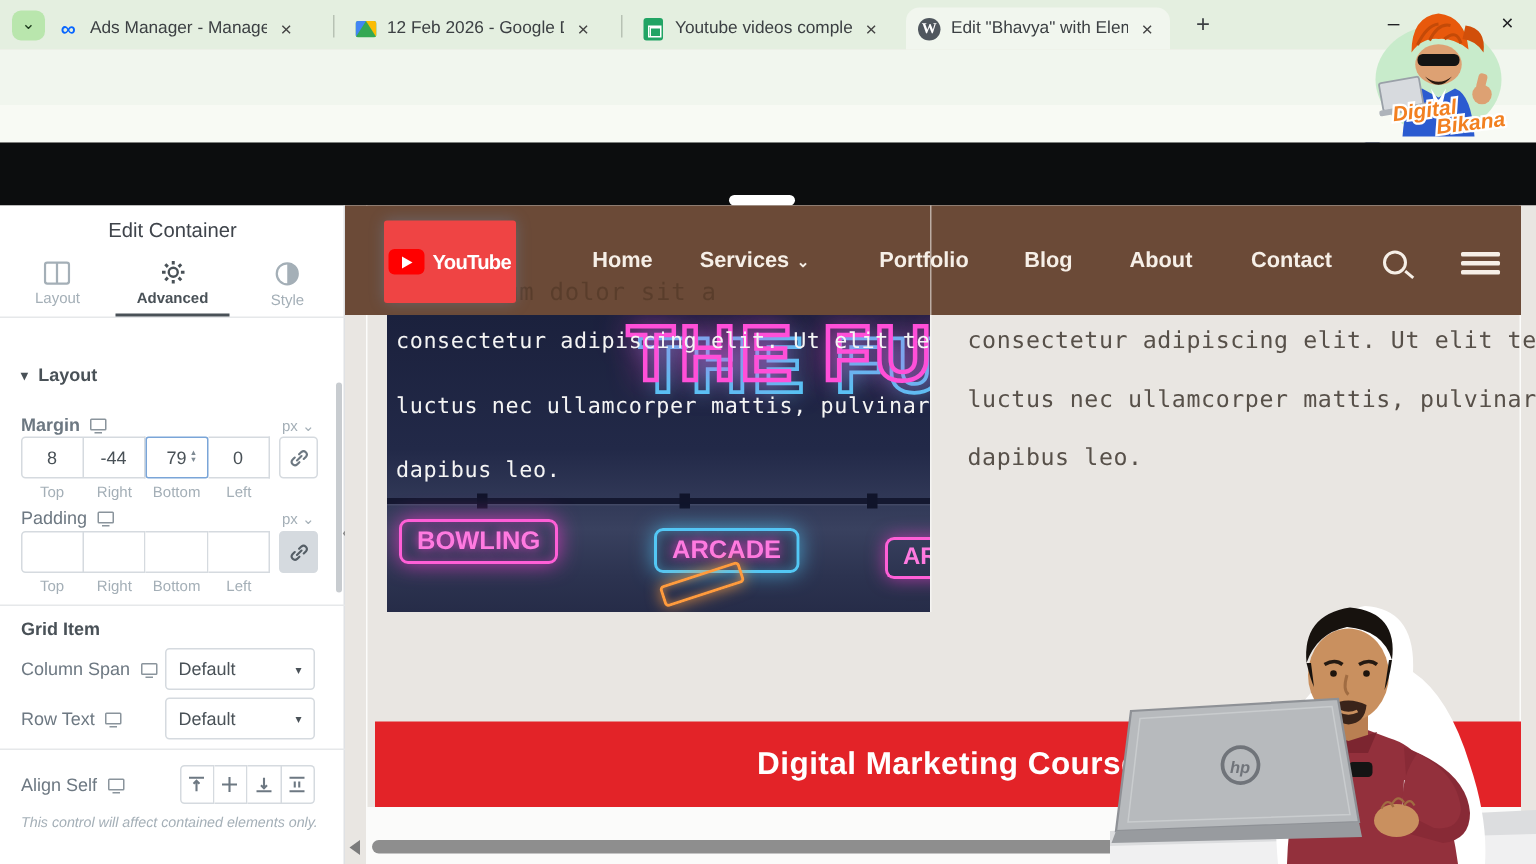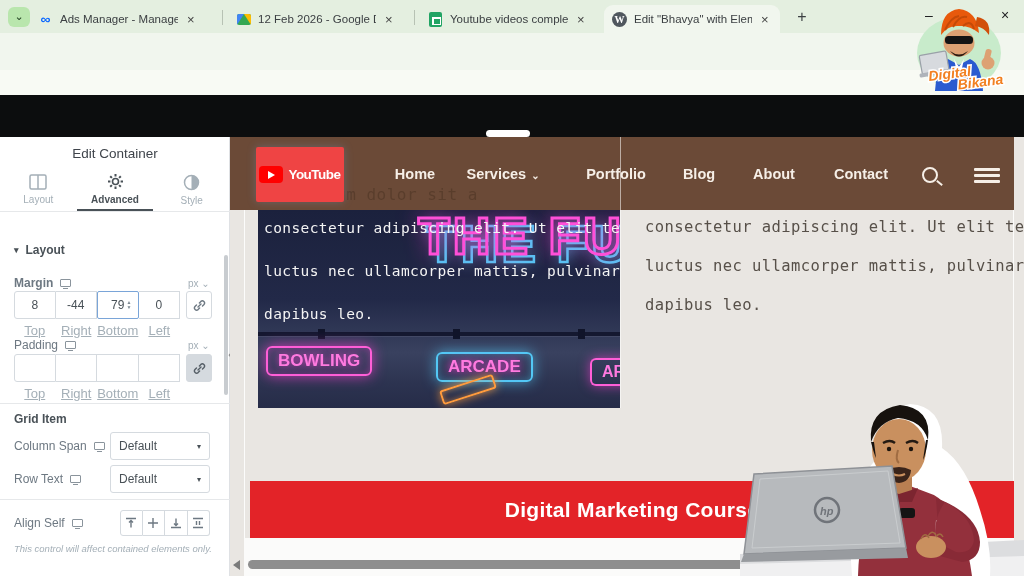--- a/index.html
+++ b/index.html
@@ -70,21 +70,21 @@
   .mon::after { content:""; position:absolute; left:2px; bottom:-3px; width:5px; height:1.5px; background:#8a949c; }
   .unit { font-size:10px; color:#a4afb7; cursor:pointer; }
   .dimgroup { left:14px; width:166px; height:28px; display:flex; }
   .dimgroup input { width:41.5px; height:28px; border:1px solid #d5dadf; border-left-width:0; text-align:center; font-size:12px; color:#495157; background:#fff; outline:none; font-family:"Liberation Sans",sans-serif; }
   .dimgroup input:first-child { border-left-width:1px; border-radius:3px 0 0 3px; }
   .dimgroup input.focused { border:1.5px solid #7aa5d8; border-radius:2px; position:relative; }
   .spin { width:8px; display:flex; flex-direction:column; justify-content:center; color:#7e8a93; font-size:5px; line-height:5px; margin-left:-12px; z-index:2; }
   .linkbtn { width:26px; height:28px; border:1px solid #d5dadf; border-radius:3px; display:flex; align-items:center; justify-content:center; cursor:pointer; background:#fff; }
   .linkbtn.on { background:#d5dadf; }
   .dims { left:14px; width:166px; display:flex; }
-  .dims span { width:41.5px; text-align:center; font-size:13px; color:#a4afb7;text-decoration:underline; }
+  .dims span { width:41.5px; text-align:center; font-size:10px; color:#a4afb7; }
   .pdivider { left:0; width:230px; height:1px; background:#e6e8ea; }
   .gi-title { left:14px; font-size:12px; font-weight:bold; color:#495157; }
   .selectbox { left:110px; width:100px; height:28px; border:1px solid #d5dadf; border-radius:3px; display:flex; align-items:center; padding:0 8px; font-size:12px; color:#495157; cursor:pointer; background:#fff; }
   .selectbox .sval { flex:1; }
   .selectbox .scaret { font-size:8px; color:#495157; }
   .aligngroup { left:120px; width:90px; height:26px; display:flex; }
   .alignbtn { width:22.5px; height:26px; border:1px solid #d5dadf; border-left-width:0; display:flex; align-items:center; justify-content:center; cursor:pointer; background:#fff; }
   .alignbtn:first-child { border-left-width:1px; border-radius:3px 0 0 3px; }
   .alignbtn:last-child { border-radius:0 3px 3px 0; }
   .pnote { left:14px; width:205px; font-size:9.5px; font-style:italic; color:#a4afb7; }

